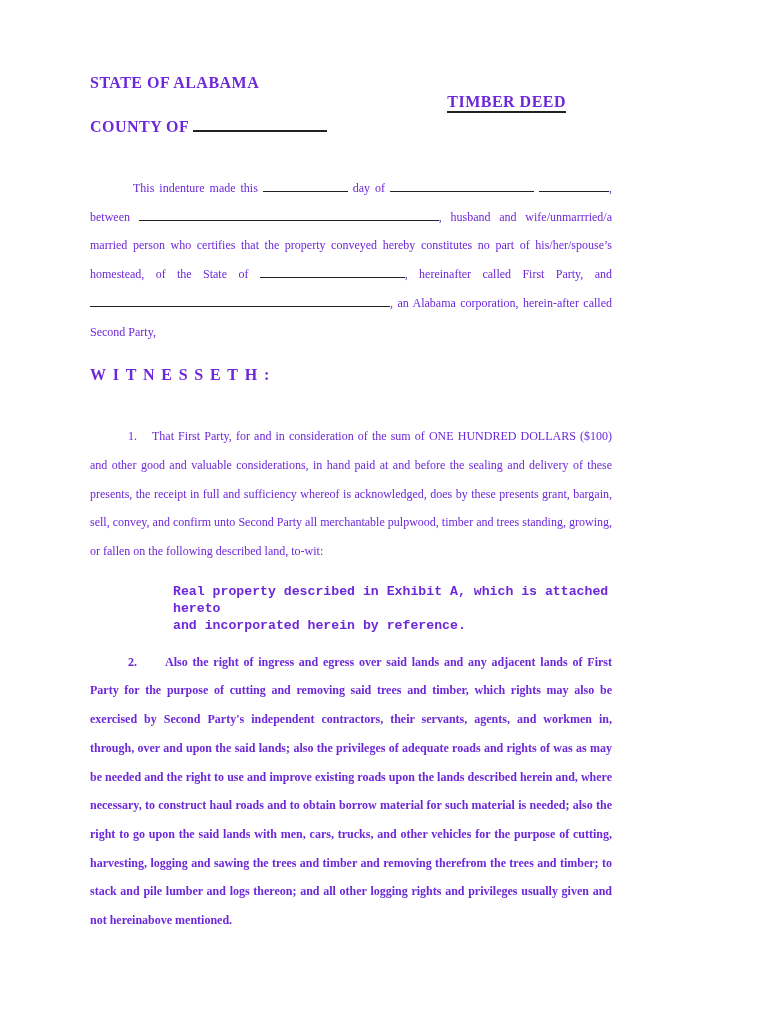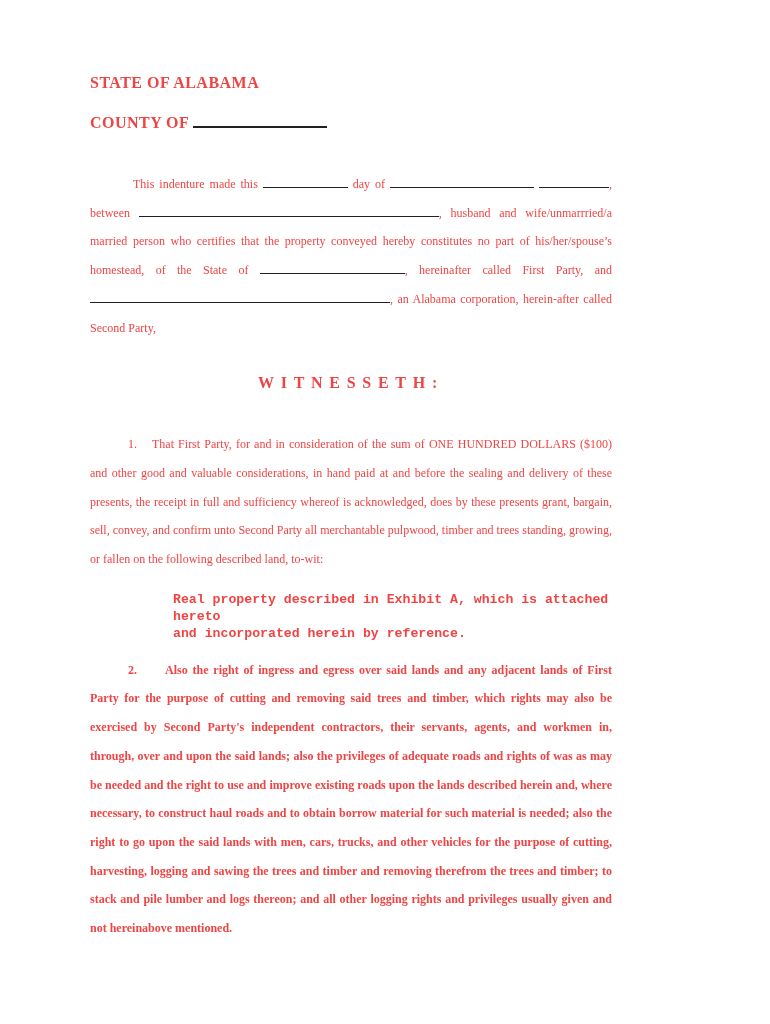--- a/index.html
+++ b/index.html
@@ -4,21 +4,21 @@
 <style>
   html, body { margin: 0; padding: 0; background: #ffffff; }
   .page {
     position: relative;
     width: 696px;
     height: 1024px;
     box-sizing: border-box;
     background: #ffffff;
     padding: 73px 84px 0 90px;
     font-family: "Liberation Serif", "DejaVu Serif", serif;
-    color: #ef4444;
+    color: #6d28d9;
     overflow: hidden;
   }
   .hdr-state {
     font-size: 16px;
     font-weight: bold;
     line-height: 19px;
     letter-spacing: 0.03em;
   }
   .deed-row {
     text-align: right;
@@ -26,40 +26,40 @@
     line-height: 19px;
   }
   .deed-title {
     font-size: 16px;
     font-weight: bold;
     letter-spacing: 0.03em;
     border-bottom: 2px solid #212121;
     padding-bottom: 1px;
   }
   .county-line {
-    margin-top: 20px;
+    margin-top: 5px;
     font-size: 16px;
     font-weight: bold;
     line-height: 19px;
     letter-spacing: 0.03em;
   }
   .county-line .blank { border-bottom: 2px solid #212121; height: 14px; }
   .body-p {
     margin: 0;
     font-size: 12px;
     line-height: 28.7px;
     text-align: justify;
   }
   .intro { margin-top: 38px; text-indent: 43px; }
   .numbered { text-indent: 38px; }
   .p1 { margin-top: 38px; }
   .p2 { margin-top: 14px; font-weight: bold; }
   .witnesseth {
-    margin-top: 32px;
-    text-align: center;
+    margin-top: 20px;
+    text-align: left;
     font-size: 16px;
     font-weight: bold;
     letter-spacing: 0.42em;
   }
   .exhibit {
     margin-top: 17px;
     margin-left: 83px;
     font-size: 13.2px;
     font-weight: bold;
     line-height: 17px;
@@ -73,20 +73,23 @@
   }
   .para-num { display: inline; }
 </style>
 </head>
 <body>
 
 <div class="page">
 
   <div class="hdr-state">STATE OF ALABAMA</div>
 
+  <div class="deed-row">
+    <span class="deed-title">TIMBER DEED</span>
+  </div>
 
   <div class="county-line">COUNTY OF <span class="blank" style="width: 134px;"></span></div>
 
   <p class="body-p intro">This indenture made this <span class="blank" style="width: 85px;"></span> day of <span class="blank" style="width: 144px;"></span> <span class="blank" style="width: 70px;"></span>, between <span class="blank" style="width: 300px;"></span>, husband and wife/unmarrried/a married person who certifies that the property conveyed hereby constitutes no part of his/her/spouse’s homestead, of the State of <span class="blank" style="width: 145px;"></span>, hereinafter called First Party, and <span class="blank" style="width: 300px;"></span>, an Alabama corporation, herein-after called Second Party,</p>
 
   <div class="witnesseth">WITNESSETH:</div>
 
   <p class="body-p numbered p1"><span class="para-num" style="margin-right: 15px;">1.</span>That First Party, for and in consideration of the sum of ONE HUNDRED DOLLARS ($100) and other good and valuable considerations, in hand paid at and before the sealing and delivery of these presents, the receipt in full and sufficiency whereof is acknowledged, does by these presents grant, bargain, sell, convey, and confirm unto Second Party all merchantable pulpwood, timber and trees standing, growing, or fallen on the following described land, to-wit:</p>
 
   <div class="exhibit">Real property described in Exhibit A, which is attached hereto<br>and incorporated herein by reference.</div>

